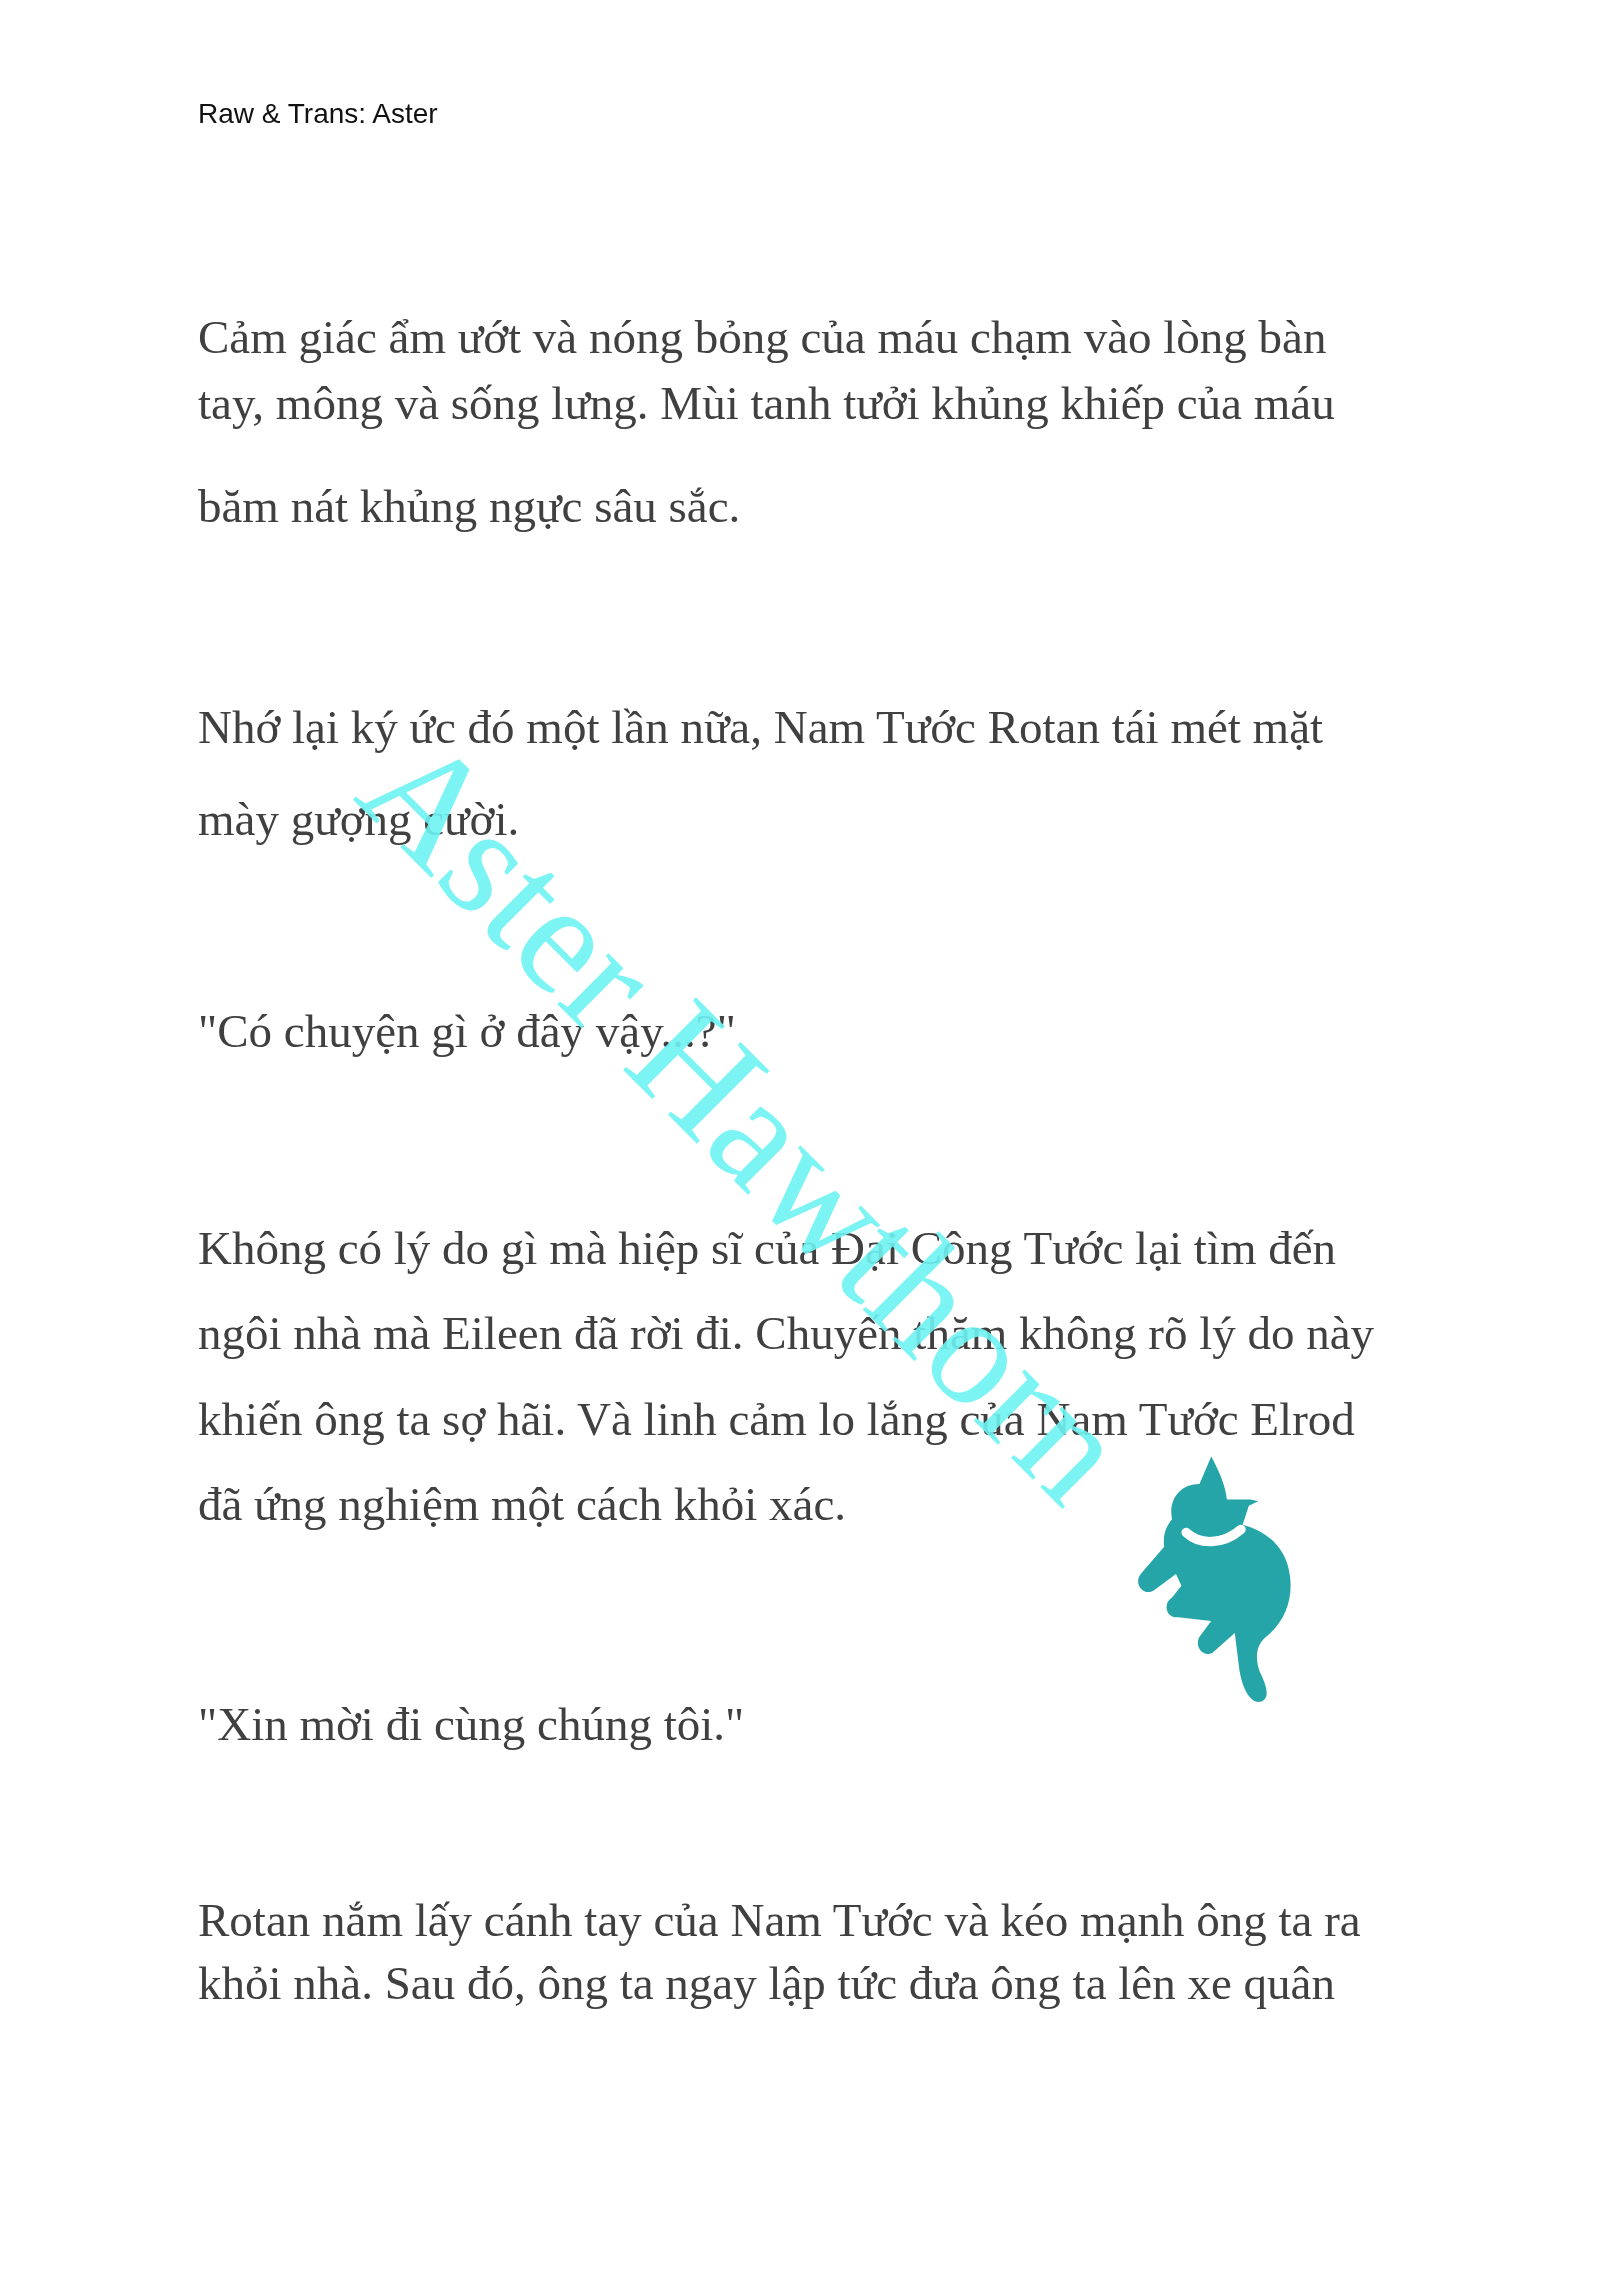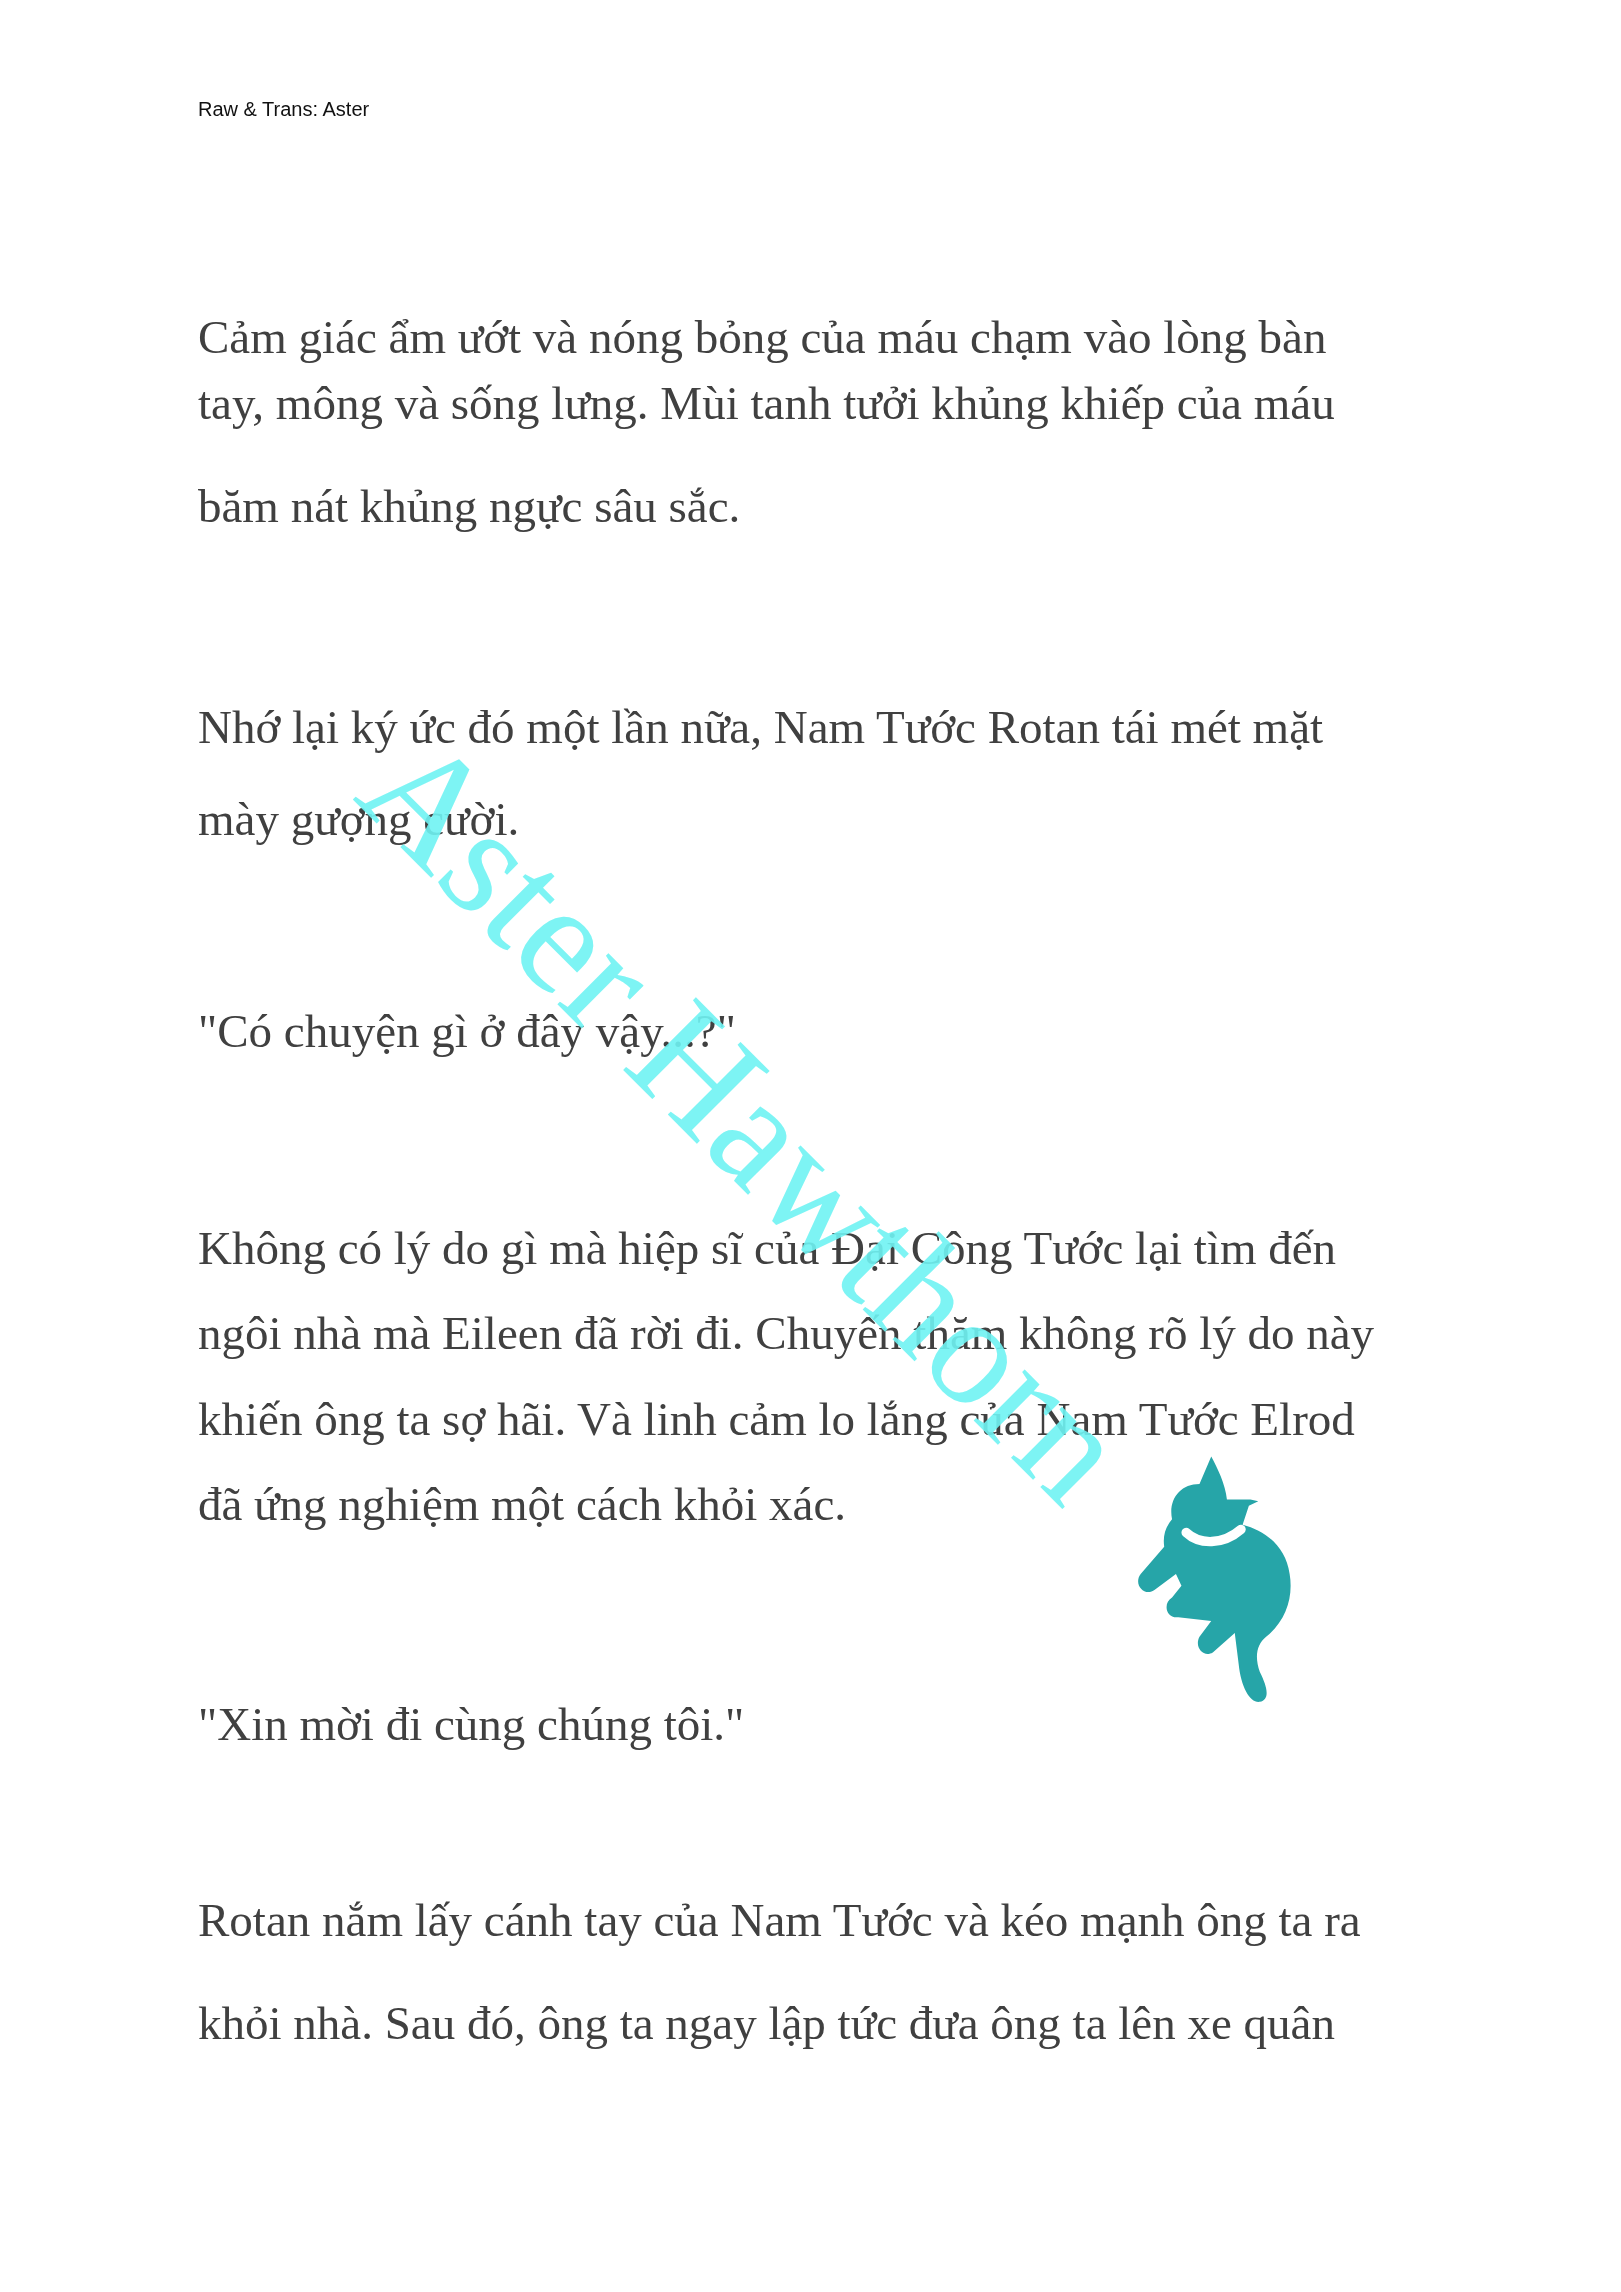--- a/index.html
+++ b/index.html
@@ -1,17 +1,17 @@
 <!DOCTYPE html>
 <html><head>
 <meta charset="utf-8">
 <style>
   html, body { margin:0; padding:0; background:#ffffff; }
   body { width:1621px; height:2293px; position:relative; overflow:hidden; }
-  .header { position:absolute; left:198px; top:98px; font-family:"Liberation Sans", sans-serif; font-size:20px; color:#111; white-space:nowrap; }
+  .header { position:absolute; left:198px; top:98px; font-family:"Liberation Sans", sans-serif; font-size:28px; color:#111; white-space:nowrap; }
   .line { position:absolute; left:198px; font-family:"Liberation Serif", serif; font-size:47px; color:#404040; white-space:nowrap; line-height:1; }
   .watermark { position:absolute; left:206px; top:1039px; width:1078px; transform-origin:center; transform:rotate(45deg);
     font-family:"Liberation Serif", serif; font-size:157px; color:transparent; -webkit-text-stroke:2.9px #5ff2f2; text-align:center; white-space:nowrap; line-height:1; }
   .wm-fill { color:#6ff3f3; -webkit-text-stroke:0; opacity:0.9; }
   .cat { position:absolute; left:1125px; top:1426px; width:196px; height:304px; }
 </style>
 </head>
 <body>
 
 <div class="header">Raw &amp; Trans: Aster</div>
@@ -22,21 +22,21 @@
   <div class="line" style="top:483px">băm nát khủng ngực sâu sắc.</div>
   <div class="line" style="top:704px">Nhớ lại ký ức đó một lần nữa, Nam Tước Rotan tái mét mặt</div>
   <div class="line" style="top:796px">mày gượng cười.</div>
   <div class="line" style="top:1008px">"Có chuyện gì ở đây vậy...?"</div>
   <div class="line" style="top:1225px">Không có lý do gì mà hiệp sĩ của Đại Công Tước lại tìm đến</div>
   <div class="line" style="top:1310px">ngôi nhà mà Eileen đã rời đi. Chuyến thăm không rõ lý do này</div>
   <div class="line" style="top:1396px">khiến ông ta sợ hãi. Và linh cảm lo lắng của Nam Tước Elrod</div>
   <div class="line" style="top:1481px">đã ứng nghiệm một cách khỏi xác.</div>
   <div class="line" style="top:1701px">"Xin mời đi cùng chúng tôi."</div>
   <div class="line" style="top:1897px">Rotan nắm lấy cánh tay của Nam Tước và kéo mạnh ông ta ra</div>
-  <div class="line" style="top:2000px">khỏi nhà. Sau đó, ông ta ngay lập tức đưa ông ta lên xe quân</div>
+  <div class="line" style="top:1960px">khỏi nhà. Sau đó, ông ta ngay lập tức đưa ông ta lên xe quân</div>
 </div>
 
 <div class="watermark wm-fill">Aster Hawthorn</div>
 
 <svg class="cat" viewBox="0 0 250 360" xmlns="http://www.w3.org/2000/svg">
   <g fill="#26a5a8">
     <path d="M110 25 L95 60 C70 60 55 80 60 105 C52 115 48 125 50 140 L20 175 C10 188 25 205 38 195 L65 175 L72 190 L60 205 C48 212 52 232 68 230 L110 235 L95 255 C88 268 100 282 112 275 L140 250 L145 290 C148 320 160 340 172 338 C185 335 182 320 172 300 C165 280 168 265 180 255 C205 235 215 205 210 175 C205 140 180 120 150 112 L158 88 L170 82 L160 80 L130 80 C128 60 118 40 110 25 Z"></path>
   </g>
   <path d="M78 122 C95 138 125 138 148 118" stroke="#ffffff" stroke-width="12" fill="none" stroke-linecap="round"></path>
 </svg>

